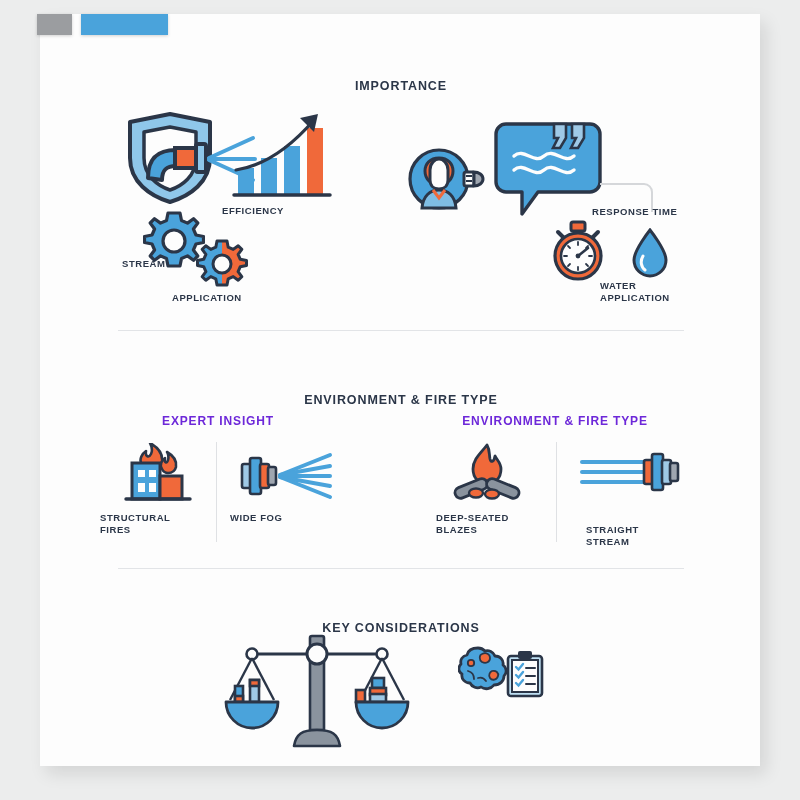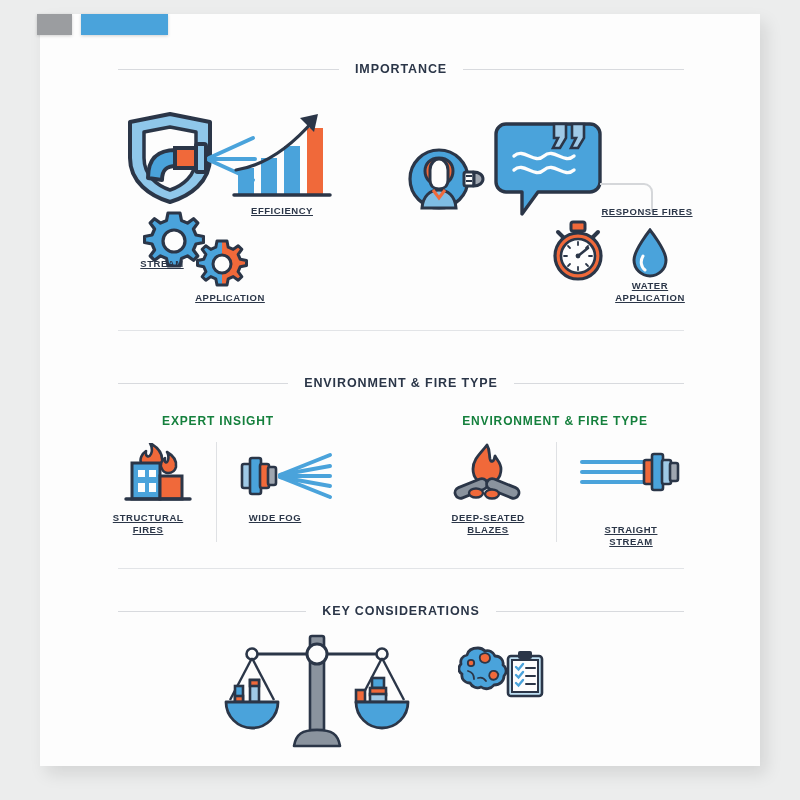--- a/index.html
+++ b/index.html
@@ -26,36 +26,36 @@
   .tab-blue{
     position:absolute;left:81px;top:14px;width:87px;height:21px;
     background:#4aa3db;box-shadow:0 1px 3px rgba(0,0,0,.18);
   }
 
   
   .sec-head{
     position:absolute;display:flex;align-items:center;gap:16px;
     color:#2b3648;font-size:12.5px;letter-spacing:.9px;font-weight:700;
     white-space:nowrap;
+    flex-direction:column;
   }
   .sec-head .rule{flex:1 1 auto;height:1px;background:#d8dade;}
   .sec-head .txt{flex:0 0 auto;}
 
   .divider{position:absolute;height:1px;background:#e2e4e7;}
 
   
   .lbl{
-    position:absolute;text-align:center;color:#2b3648;
+    position:absolute;color:#2b3648;
     font-size:9.5px;font-weight:700;letter-spacing:.55px;line-height:1.28;
     white-space:pre-line;
-    text-decoration:underline;
   }
   .lbl.big{font-size:11.5px;letter-spacing:.85px;}
   .sub-head{
-    position:absolute;text-align:center;color:#15803d;
+    position:absolute;text-align:center;color:#6d28d9;
     font-size:12px;font-weight:700;letter-spacing:.85px;white-space:nowrap;
   }
   .vrule{position:absolute;width:1px;background:#dfe1e4;}
 
   .ic{position:absolute;}
 </style>
 </head>
 <body>
 
 <div class="stage">
@@ -138,21 +138,21 @@
     <g fill="none" stroke="#fdfdfd" stroke-width="3.4" stroke-linecap="round">
       <path d="M22 36 c10-9 20 9 30 0 c10-9 20 9 30 0"></path>
       <path d="M22 50 c10-9 20 9 30 0 c10-9 20 9 30 0"></path>
     </g>
   </svg>
 
   <svg class="ic" style="left:600px;top:178px;" width="60" height="36" viewBox="0 0 60 36">
     <path d="M0 6 h44 a8 8 0 0 1 8 8 v20" fill="none" stroke="#d5d7da" stroke-width="2"></path>
   </svg>
 
-  <div class="lbl" style="left:592px;top:206px;width:110px;">RESPONSE FIRES</div>
+  <div class="lbl" style="left:592px;top:206px;width:110px;">RESPONSE TIME</div>
 
   <svg class="ic" style="left:548px;top:220px;" width="60" height="62" viewBox="0 0 60 62">
     <rect x="23" y="2" width="14" height="9" rx="2" fill="#f0693a" stroke="#2b3648" stroke-width="3"></rect>
     <path d="M10 12 l7 7 M50 12 l-7 7" stroke="#2b3648" stroke-width="4" stroke-linecap="round"></path>
     <circle cx="30" cy="36" r="23" fill="#f0693a" stroke="#2b3648" stroke-width="3.2"></circle>
     <circle cx="30" cy="36" r="17" fill="#fdfdfd" stroke="#2b3648" stroke-width="2.6"></circle>
     <g stroke="#2b3648" stroke-width="1.8" stroke-linecap="round">
       <line x1="30" y1="22" x2="30" y2="25"></line>
       <line x1="30" y1="47" x2="30" y2="50"></line>
       <line x1="16" y1="36" x2="19" y2="36"></line>

